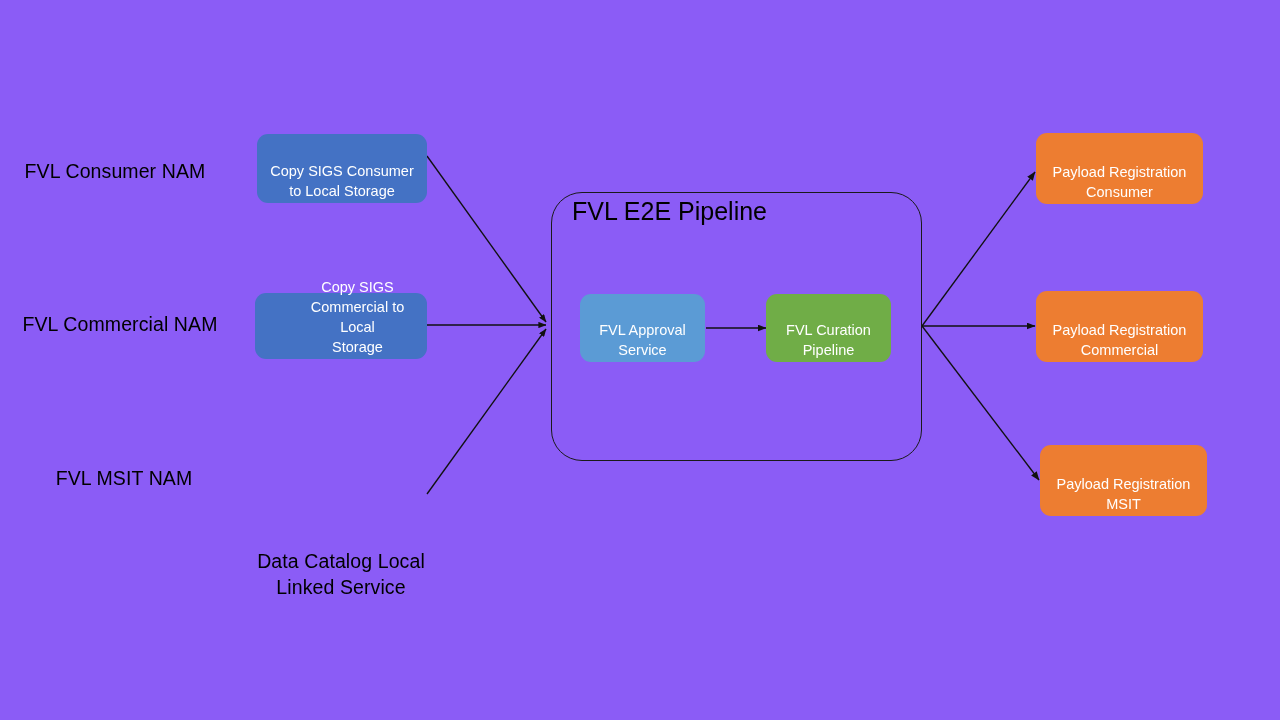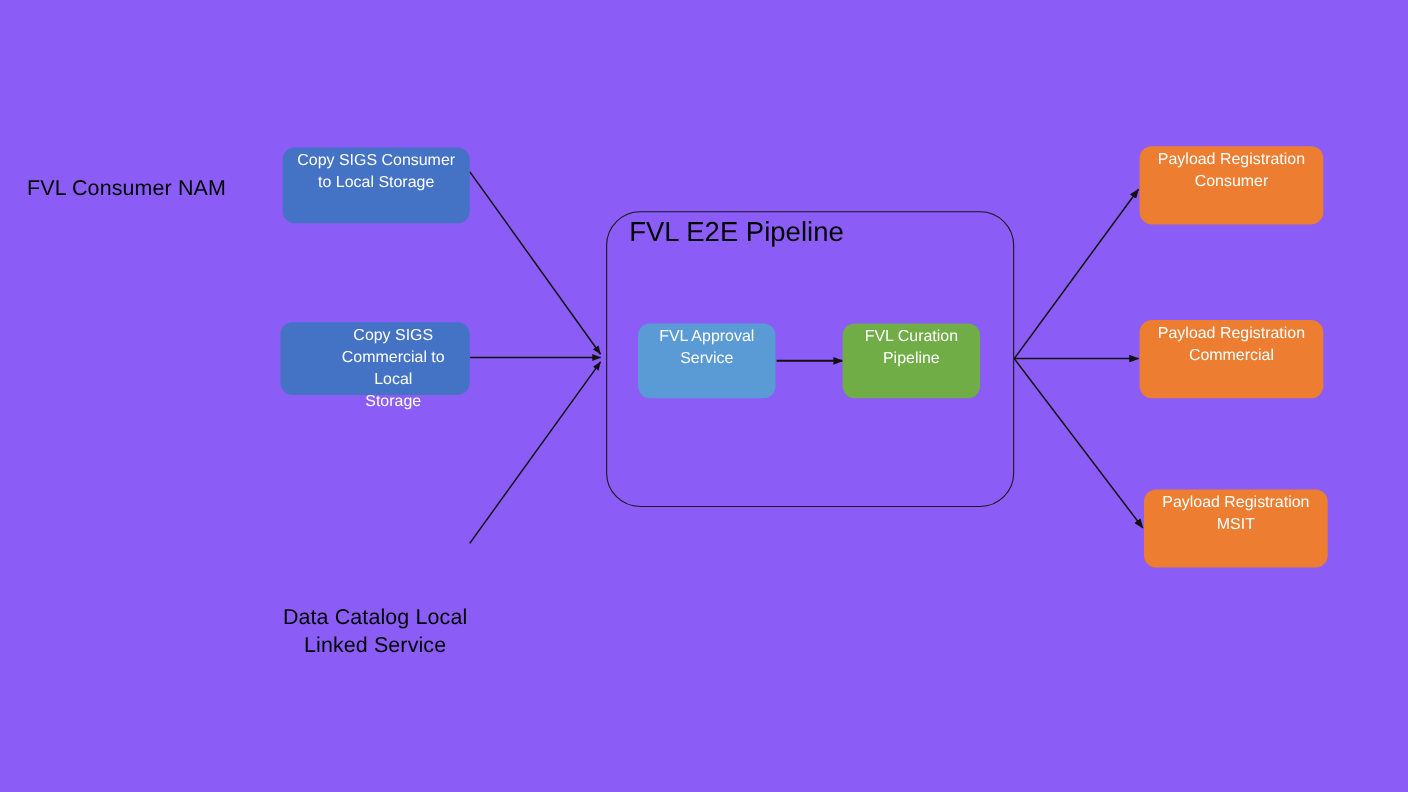--- a/index.html
+++ b/index.html
@@ -38,21 +38,21 @@
     text-align: center;
     white-space: pre-line;
     letter-spacing: 0.1px;
   }
 
   
   .node {
     position: absolute;
     box-sizing: border-box;
     display: flex;
-    align-items: flex-start;
+    align-items: flex-end;
     justify-content: center;
     text-align: center;
     color: #ffffff;
     font-size: 14.5px;
     line-height: 20px;
     border-radius: 11px;
     white-space: pre-line;
     padding: 2px 8px;
   }
   .node.blue-dark  { background: #4472C4; }
@@ -116,21 +116,23 @@
     <g>
       <line x1="922" y1="326" x2="1035" y2="326" stroke="#111111" stroke-width="1.35" marker-end="url(#arrowhead)"></line>
     </g>
     <g>
       <line x1="922" y1="326" x2="1039" y2="480" stroke="#111111" stroke-width="1.35" marker-end="url(#arrowhead)"></line>
     </g>
   </svg>
 
   <div class="plain-label" style="left:8px; top:158px; width:214px;">FVL Consumer  NAM</div>
 
+  <div class="plain-label" style="left:8px; top:311px; width:224px;">FVL Commercial NAM</div>
 
+  <div class="plain-label" style="left:8px; top:465px; width:232px;">FVL MSIT NAM</div>
 
   <div class="node blue-dark" style="left:257px; top:134px; width:170px; height:69px;">
     <span class="node-text">Copy SIGS Consumer
 to Local Storage</span>
   </div>
 
   <div class="node blue-dark" style="left:255px; top:293px; width:172px; height:66px;padding-left:41px;">
     <span class="node-text">Copy SIGS
 Commercial to Local
 Storage</span>

